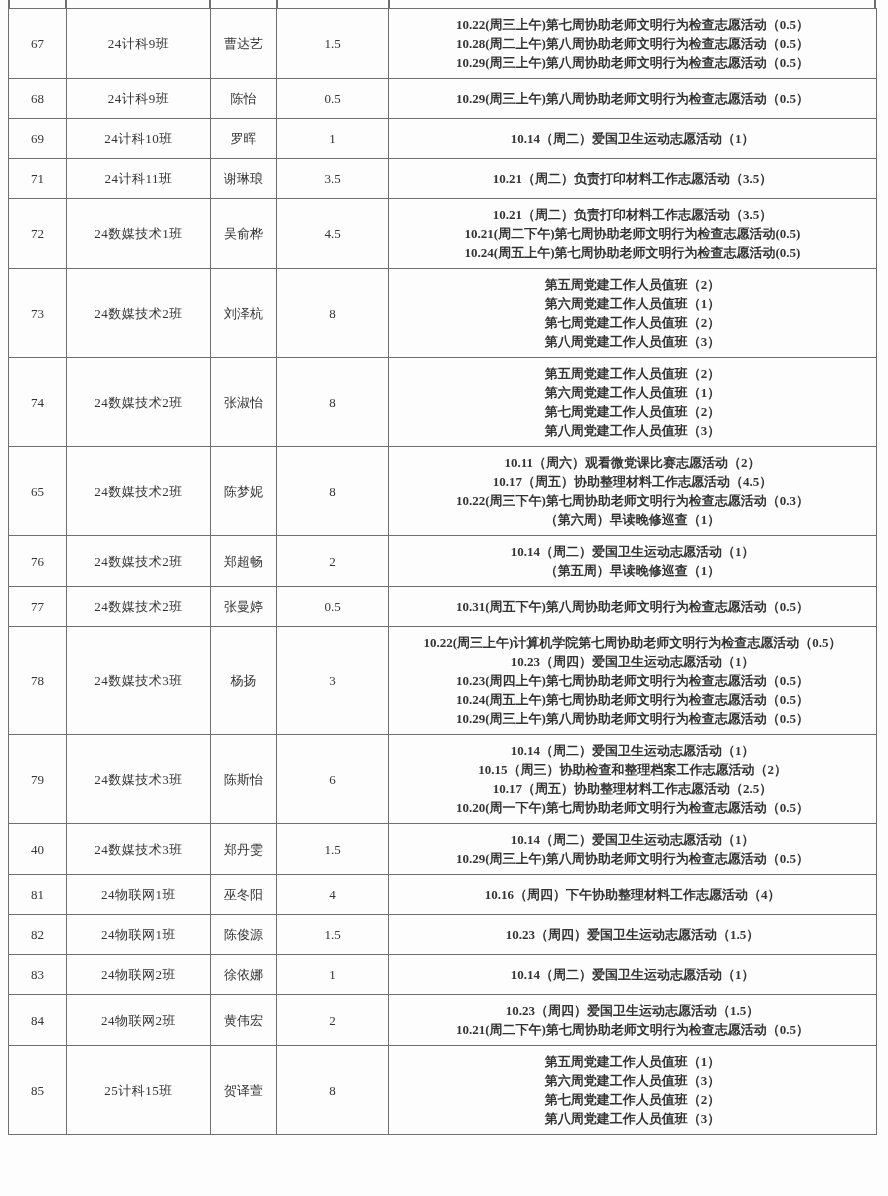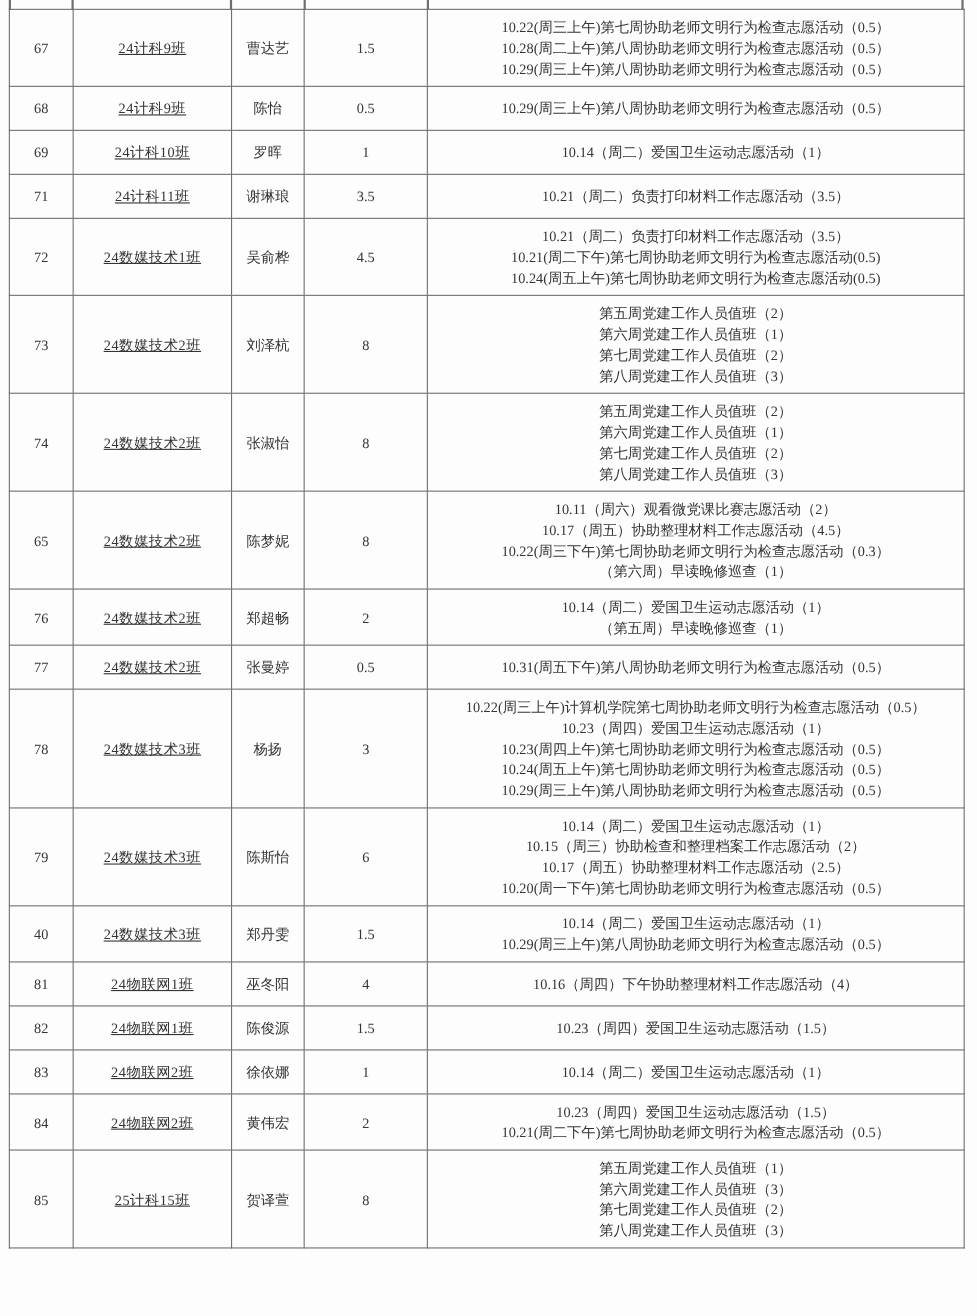--- a/index.html
+++ b/index.html
@@ -33,24 +33,24 @@
     line-height: 19px;
     text-align: center;
     vertical-align: middle;
     padding: 6px 6px;
     height: 40px;
     box-sizing: border-box;
     overflow: hidden;
     word-break: break-all;
   }
   td.col-no    { width: 58px; }
-  td.col-class { width: 144px; letter-spacing: 0.5px; text-decoration: underline; }
+  td.col-class { width: 144px; letter-spacing: 0.5px; }
   td.col-name  { width: 66px; font-size: 13.5px; margin-left: 44px; }
   td.col-hours { width: 112px; }
-  td.col-acts  { width: 488px; }
+  td.col-acts  { width: 488px; font-weight: bold; }
   .activity-line {
     display: block;
     white-space: nowrap;
   }
   
   .stub {
     position: absolute;
     top: 0;
     width: 2px;
     height: 9px;

